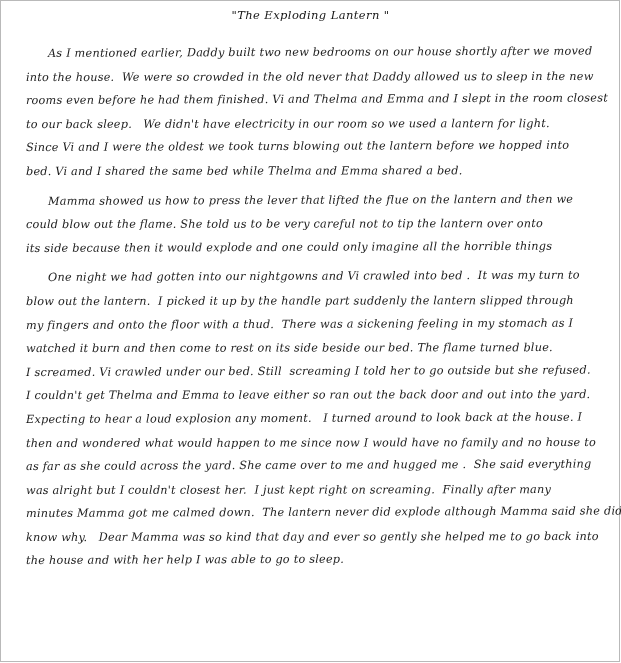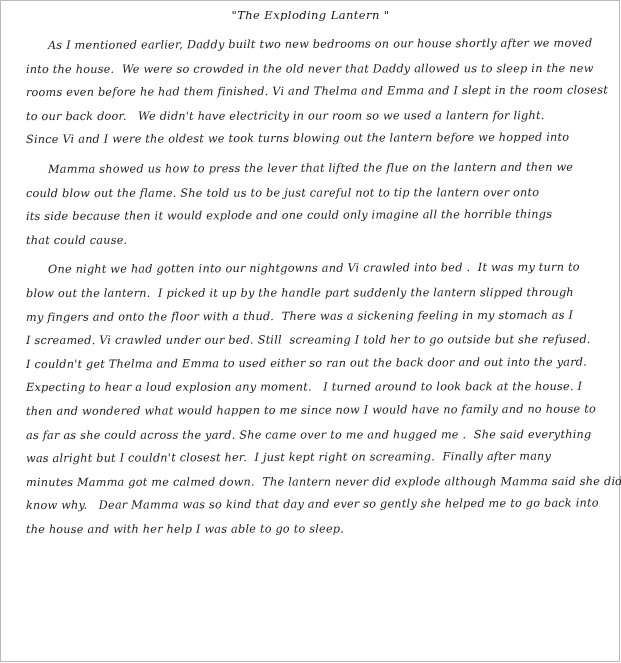--- a/index.html
+++ b/index.html
@@ -38,21 +38,21 @@
     width: 100%;
     text-align: center;
     font-size: 11.5px;
     font-style: italic;
     font-family: "DejaVu Serif", serif;
     color: #161616;
     letter-spacing: 0.4px;
   }
   #body-text {
     position: absolute;
-    top: 34px;
+    top: 42px;
     left: 26px;
     width: 570px;
   }
   .para {
     margin: 0 0 6px 0;
   }
   .line {
     display: block;
     font-size: 11.3px;
     line-height: 23.6px;
@@ -71,37 +71,38 @@
   <div id="page-border"></div>
 
   <div id="title" class="handwriting">"The Exploding Lantern "</div>
 
   <div id="body-text">
 
     <div class="para">
       <span class="line handwriting indent">As I mentioned earlier, Daddy built two new bedrooms on our house shortly after we moved</span>
       <span class="line handwriting">into the house.  We were so crowded in the old never that Daddy allowed us to sleep in the new</span>
       <span class="line handwriting">rooms even before he had them finished. Vi and Thelma and Emma and I slept in the room closest</span>
-      <span class="line handwriting">to our back door.   We didn't have electricity in our room so we used a lantern for light.</span>
+      <span class="line handwriting">to our back sleep.   We didn't have electricity in our room so we used a lantern for light.</span>
       <span class="line handwriting">Since Vi and I were the oldest we took turns blowing out the lantern before we hopped into</span>
+      <span class="line handwriting">bed. Vi and I shared the same bed while Thelma and Emma shared a bed.</span>
     </div>
 
     <div class="para">
       <span class="line handwriting indent">Mamma showed us how to press the lever that lifted the flue on the lantern and then we</span>
-      <span class="line handwriting">could blow out the flame. She told us to be just careful not to tip the lantern over onto</span>
+      <span class="line handwriting">could blow out the flame. She told us to be very careful not to tip the lantern over onto</span>
       <span class="line handwriting">its side because then it would explode and one could only imagine all the horrible things</span>
-      <span class="line handwriting">that could cause.</span>
     </div>
 
     <div class="para">
       <span class="line handwriting indent">One night we had gotten into our nightgowns and Vi crawled into bed .  It was my turn to</span>
       <span class="line handwriting">blow out the lantern.  I picked it up by the handle part suddenly the lantern slipped through</span>
       <span class="line handwriting">my fingers and onto the floor with a thud.  There was a sickening feeling in my stomach as I</span>
+      <span class="line handwriting">watched it burn and then come to rest on its side beside our bed. The flame turned blue.</span>
       <span class="line handwriting">I screamed. Vi crawled under our bed. Still  screaming I told her to go outside but she refused.</span>
-      <span class="line handwriting">I couldn't get Thelma and Emma to used either so ran out the back door and out into the yard.</span>
+      <span class="line handwriting">I couldn't get Thelma and Emma to leave either so ran out the back door and out into the yard.</span>
       <span class="line handwriting">Expecting to hear a loud explosion any moment.   I turned around to look back at the house. I</span>
       <span class="line handwriting">then and wondered what would happen to me since now I would have no family and no house to</span>
       <span class="line handwriting">as far as she could across the yard. She came over to me and hugged me .  She said everything</span>
       <span class="line handwriting">was alright but I couldn't closest her.  I just kept right on screaming.  Finally after many</span>
       <span class="line handwriting">minutes Mamma got me calmed down.  The lantern never did explode although Mamma said she didn't</span>
       <span class="line handwriting">know why.   Dear Mamma was so kind that day and ever so gently she helped me to go back into</span>
       <span class="line handwriting">the house and with her help I was able to go to sleep.</span>
     </div>
 
   </div>

